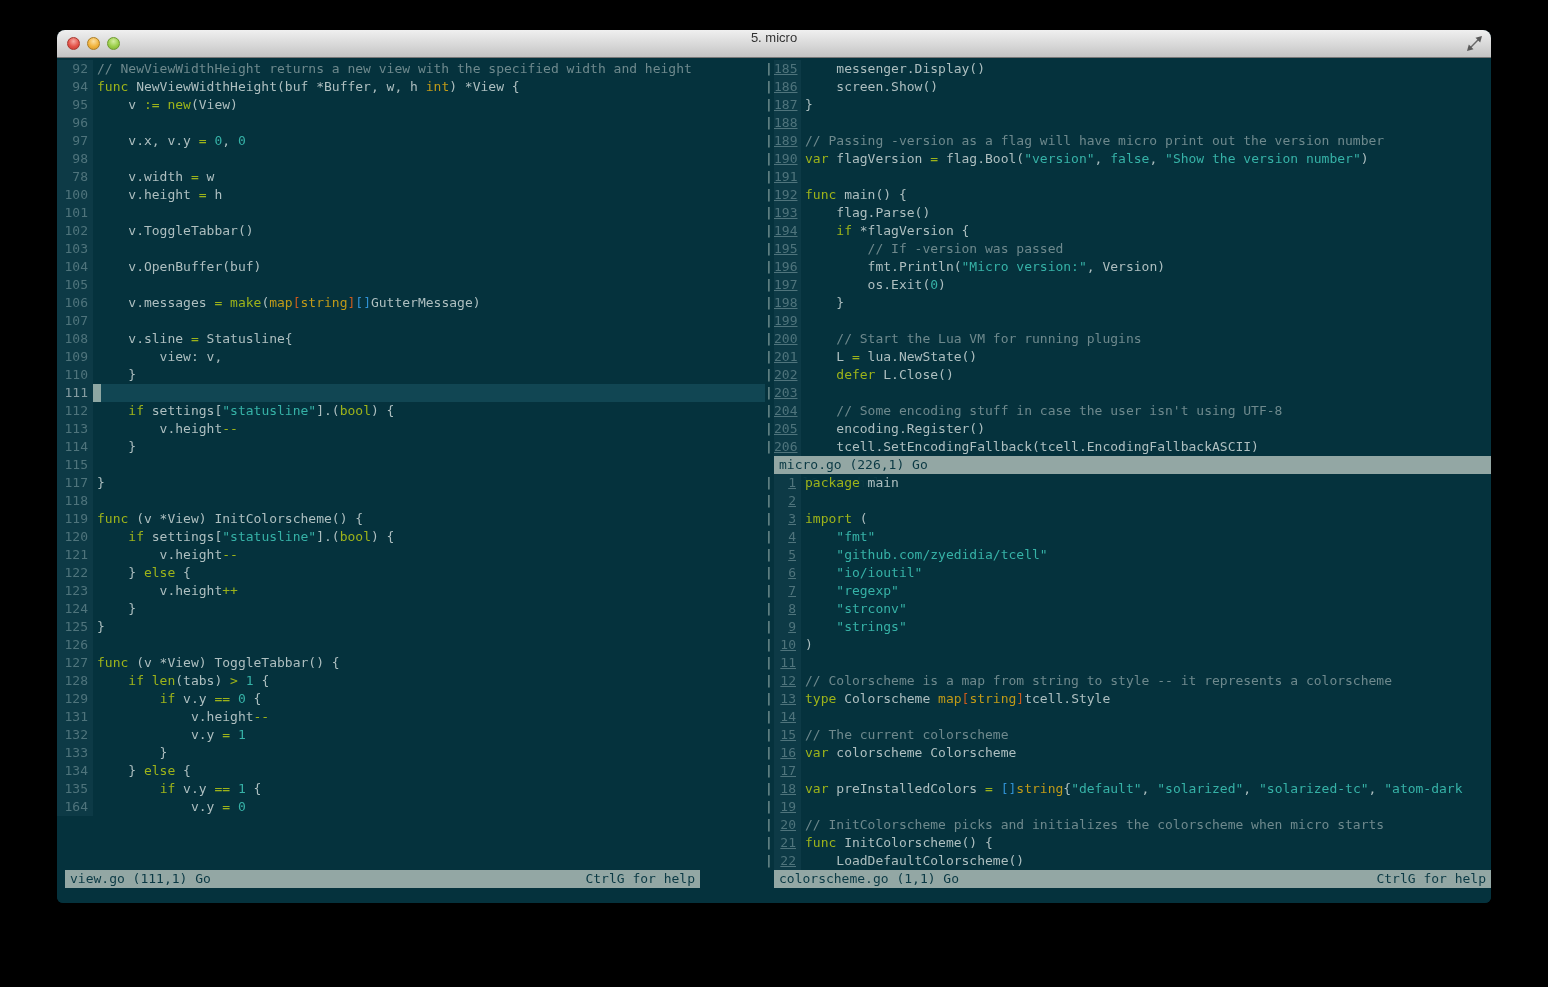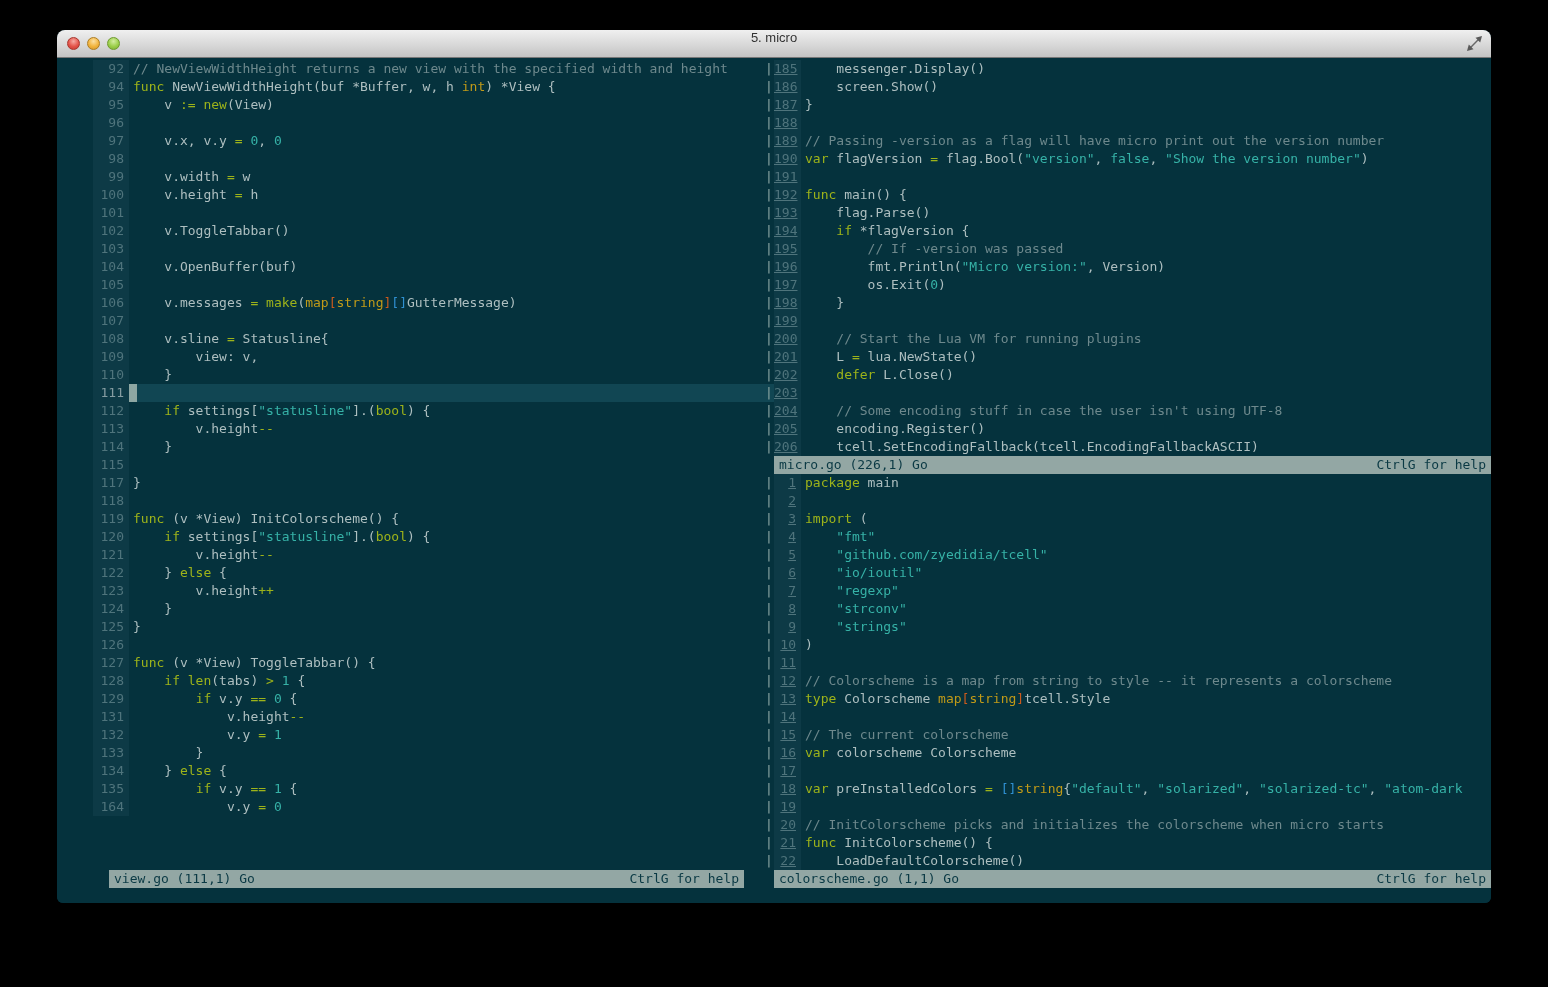--- a/index.html
+++ b/index.html
@@ -24,21 +24,21 @@
   }
   .lights { position:absolute; left:10px; top:7px; display:flex; gap:7px; }
   .light { width:13px; height:13px; border-radius:50%; box-sizing:border-box; }
   .light.red    { background:radial-gradient(circle at 50% 30%, #f6aba4, #e4544a 55%, #c3372d); border:1px solid #a8362e; }
   .light.yellow { background:radial-gradient(circle at 50% 30%, #fbe0a3, #f2b43d 55%, #d29429); border:1px solid #ad7d22; }
   .light.green  { background:radial-gradient(circle at 50% 30%, #d3eda2, #9ccf4a 55%, #7cab32); border:1px solid #6e9a2e; }
   .fs-icon { position:absolute; right:8px; top:5px; width:17px; height:17px; }
 
   .content { position:absolute; top:28px; left:0; right:0; bottom:0; background:var(--bg); }
   .pane { position:absolute; overflow:hidden; }
-  #pane-left  { left:0;    top:0; width:708px; height:845px;margin-left:36px; }
+  #pane-left  { left:0;    top:0; width:708px; height:845px; }
   #pane-right { left:708px; top:0; width:726px; height:845px; }
 
   .rows { position:absolute; left:0; right:0; }
   #left-rows { top:2px; }
   #rtop-rows { top:2px; }
   #rbot-rows { top:416px; }
 
   .row { display:flex; height:18px; line-height:18px; font-size:13px; white-space:pre; }
   .row.cur { background:var(--cursorline);align-items:center; }
   .div-ch { flex:none; width:9px; color:var(--divider); text-align:left; }
@@ -58,22 +58,22 @@
   .sg-c  { color:var(--cyan); }
   .sg-b  { color:var(--blue); }
   .sg-cm { color:var(--comment);text-align:right; }
 
   .statusbar {
     position:absolute; height:18px; line-height:18px; font-size:13px;
     background:var(--sbbg); color:var(--sbfg);
     display:flex; justify-content:space-between; padding:0 5px; box-sizing:border-box;
     white-space:pre;
   }
-  #sb-left { left:16px; top:812px; width:635px;justify-content:space-between; }
-  #sb-rtop { left:9px; top:398px; right:0; }
+  #sb-left { left:8px; top:812px; width:635px;justify-content:space-between; }
+  #sb-rtop { left:9px; top:398px; right:0;flex-direction:column; }
   #sb-rbot { left:9px; top:812px; right:0; }
 </style>
 </head>
 <body style="--bg: #05323d; --gutterbg: #0d3a46; --cursorline: #114653; --cursor: #8ea7a3; --divider: #8aa5a3; --fg: #aebfc0; --comment: #6e898d; --ln: #4f747c; --lncur: #859ca1; --green: #9db31a; --yellow: #c09a18; --orange: #cb5a1d; --cyan: #36b2a7; --blue: #2f90d2; --sbbg: #93a7a4; --sbfg: #0a3944;">
 
 <div class="window">
   <div class="titlebar">
     <div class="lights">
       <div class="light red"></div>
       <div class="light yellow"></div>
@@ -92,21 +92,21 @@
 
   <div class="content">
     <div class="pane" id="pane-left">
       <div class="rows" id="left-rows">
           <div class="row"><span class="gutter">92</span><span class="code"><span class="sg-cm">// NewViewWidthHeight returns a new view with the specified width and height</span></span></div>
           <div class="row"><span class="gutter">94</span><span class="code"><span class="sg-g">func</span><span class="sg-d"> NewViewWidthHeight(buf *Buffer, w, h </span><span class="sg-y">int</span><span class="sg-d">) *View {</span></span></div>
           <div class="row"><span class="gutter">95</span><span class="code"><span class="sg-d">    v </span><span class="sg-g">:=</span><span class="sg-d"> </span><span class="sg-g">new</span><span class="sg-d">(View)</span></span></div>
           <div class="row"><span class="gutter">96</span><span class="code"></span></div>
           <div class="row"><span class="gutter">97</span><span class="code"><span class="sg-d">    v.x, v.y </span><span class="sg-g">=</span><span class="sg-d"> </span><span class="sg-c">0</span><span class="sg-d">, </span><span class="sg-c">0</span></span></div>
           <div class="row"><span class="gutter">98</span><span class="code"></span></div>
-          <div class="row"><span class="gutter">99</span><span class="code"><span class="sg-d">    v.width </span><span class="sg-g">=</span><span class="sg-d"> w</span></span></div>
+          <div class="row"><span class="gutter">78</span><span class="code"><span class="sg-d">    v.width </span><span class="sg-g">=</span><span class="sg-d"> w</span></span></div>
           <div class="row"><span class="gutter">100</span><span class="code"><span class="sg-d">    v.height </span><span class="sg-g">=</span><span class="sg-d"> h</span></span></div>
           <div class="row"><span class="gutter">101</span><span class="code"></span></div>
           <div class="row"><span class="gutter">102</span><span class="code"><span class="sg-d">    v.ToggleTabbar()</span></span></div>
           <div class="row"><span class="gutter">103</span><span class="code"></span></div>
           <div class="row"><span class="gutter">104</span><span class="code"><span class="sg-d">    v.OpenBuffer(buf)</span></span></div>
           <div class="row"><span class="gutter">105</span><span class="code"></span></div>
           <div class="row"><span class="gutter">106</span><span class="code"><span class="sg-d">    v.messages </span><span class="sg-g">=</span><span class="sg-d"> </span><span class="sg-g">make</span><span class="sg-d">(</span><span class="sg-y">map</span><span class="sg-o">[</span><span class="sg-y">string</span><span class="sg-o">]</span><span class="sg-b">[]</span><span class="sg-d">GutterMessage)</span></span></div>
           <div class="row"><span class="gutter">107</span><span class="code"></span></div>
           <div class="row"><span class="gutter">108</span><span class="code"><span class="sg-d">    v.sline </span><span class="sg-g">=</span><span class="sg-d"> Statusline{</span></span></div>
           <div class="row"><span class="gutter">109</span><span class="code"><span class="sg-d">        view: v,</span></span></div>

